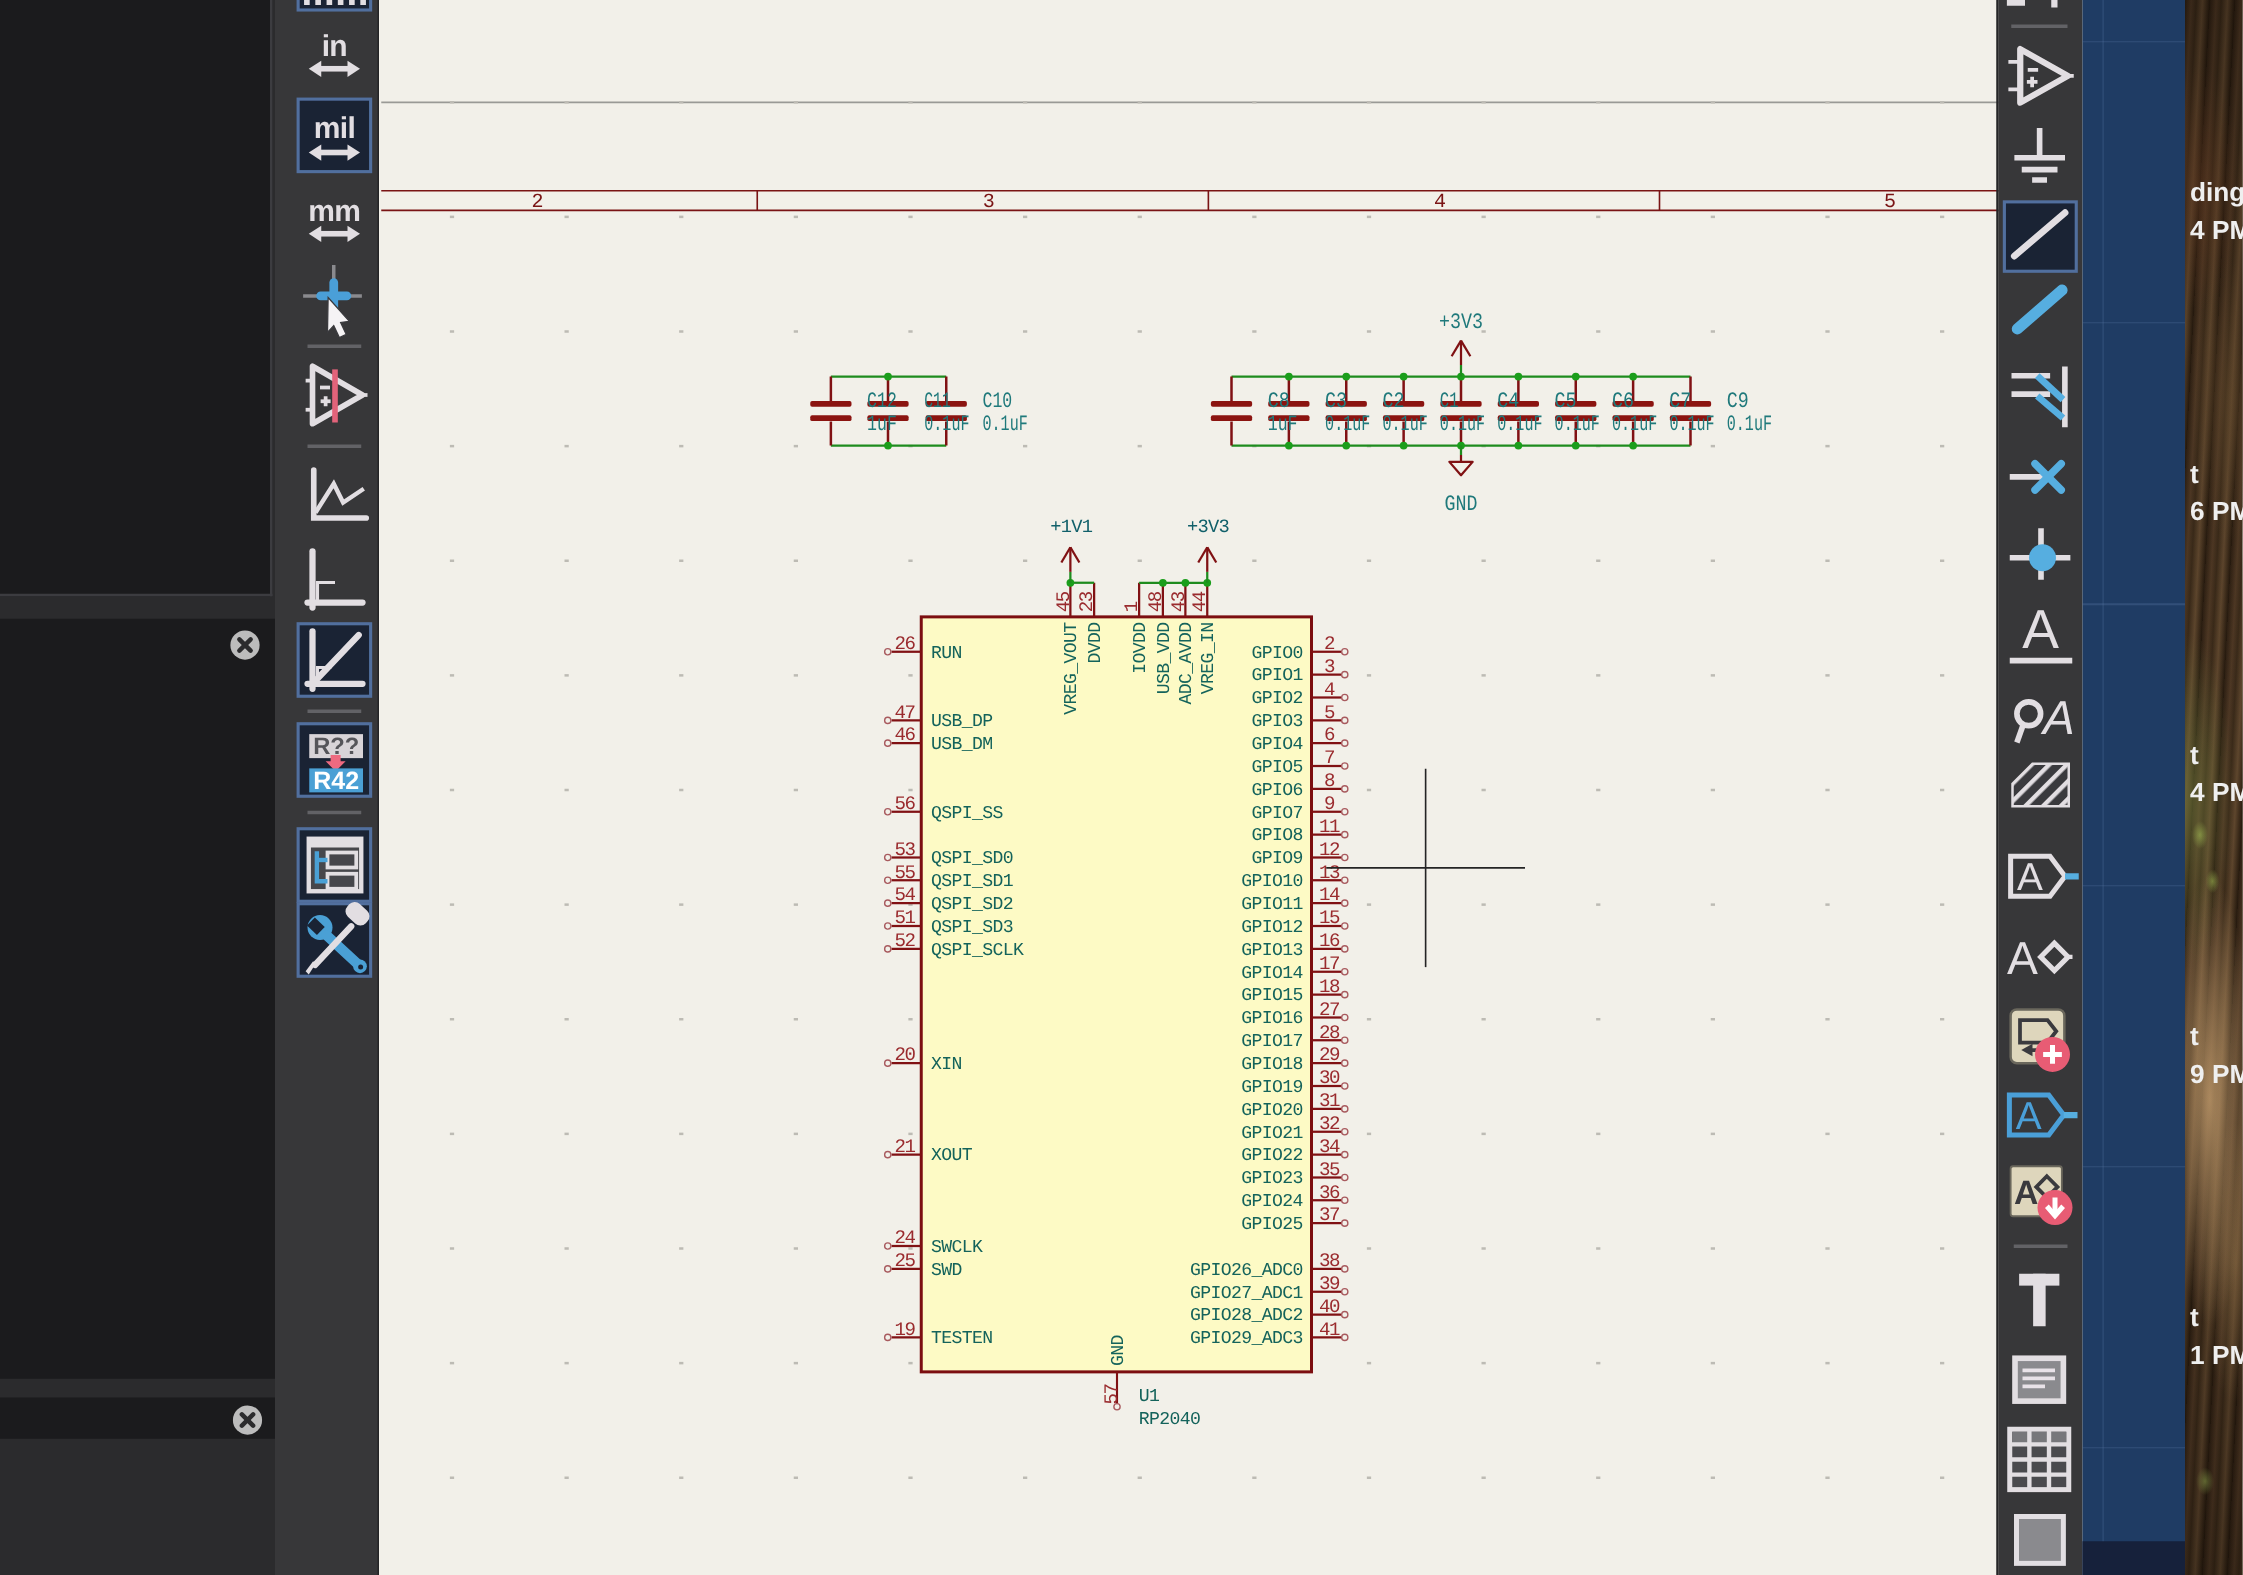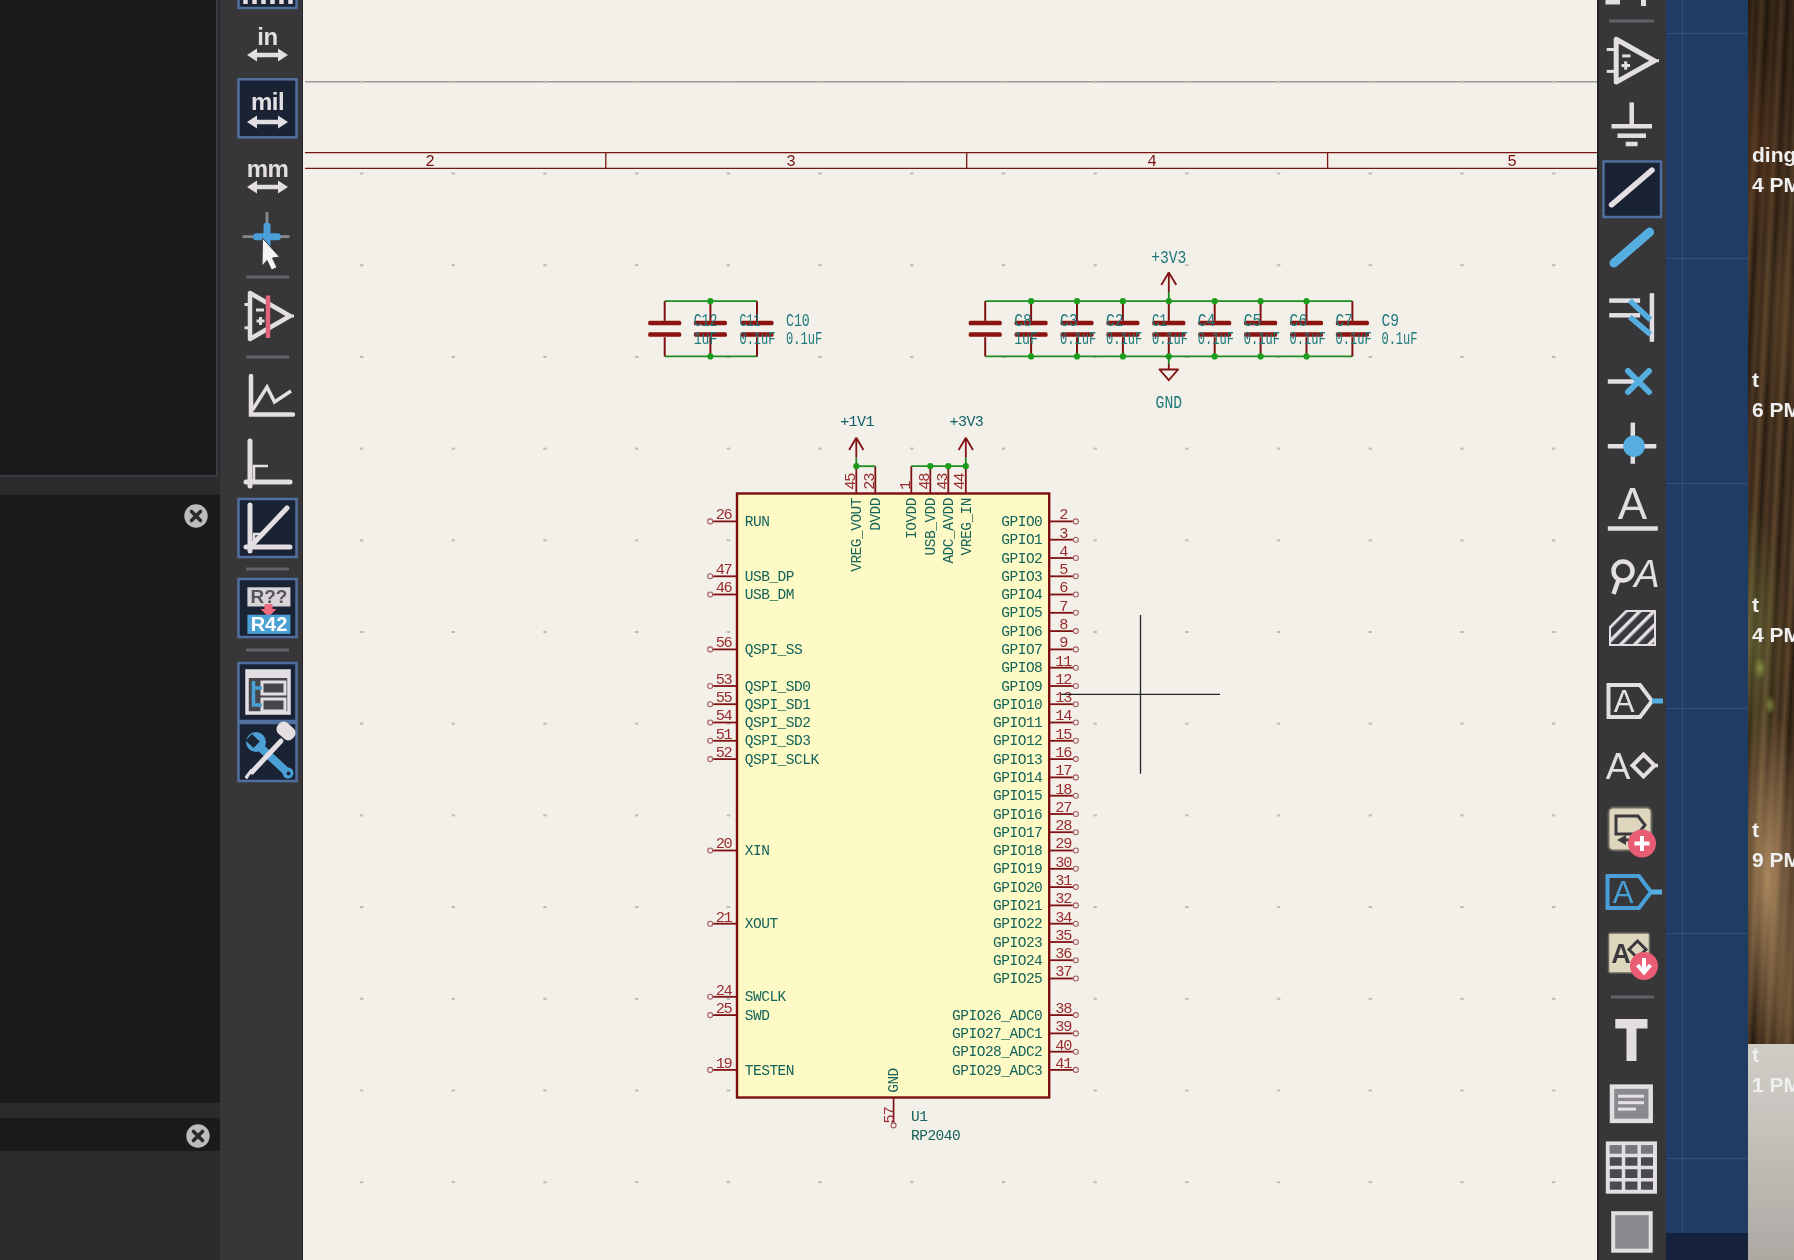--- a/index.html
+++ b/index.html
@@ -745,21 +745,21 @@
 </g>
 <rect x="1613.2" y="1213.2" width="37.5" height="37.5" fill="#8a8a8e" stroke="#e2dee2" stroke-width="4"></rect>
   </svg>
 
 <div class="abs" style="left:1666px;top:0;width:82px;height:1260px;background:#1f3c64">
 <div class="abs" style="left:0;top:0;width:82px;height:1260px;background:repeating-linear-gradient(to bottom,rgba(90,120,165,.32) 0px,rgba(90,120,165,.32) 1px,transparent 1px,transparent 225px);background-position:0 33px"></div>
 <div class="abs" style="left:16px;top:0;width:1px;height:1260px;background:rgba(90,120,165,.3)"></div>
 <div class="abs" style="left:0;top:1233px;width:82px;height:27px;background:#16213b"></div>
 </div>
 
-<div class="abs" style="left:1748px;top:0;width:46px;height:1044px;background:
+<div class="abs" style="left:1748px;top:0;width:46px;height:1260px;background:
 radial-gradient(50px 190px at 4px 640px, rgba(115,125,62,.55), transparent 70%),
 radial-gradient(8px 14px at 12px 668px, rgba(160,180,80,.8), transparent 80%),
 radial-gradient(7px 12px at 22px 705px, rgba(150,170,75,.7), transparent 80%),
 radial-gradient(9px 14px at 16px 1185px, rgba(150,170,80,.7), transparent 80%),
 radial-gradient(48px 250px at 20px 880px, rgba(205,165,115,.85), transparent 72%),
 radial-gradient(40px 160px at 40px 1010px, rgba(160,125,80,.55), transparent 70%),
 radial-gradient(50px 140px at 10px 150px, rgba(120,70,40,.45), transparent 70%),
 radial-gradient(45px 160px at 36px 320px, rgba(100,75,45,.5), transparent 70%),
 repeating-linear-gradient(93deg,#2e2013 0px,#4e3824 5px,#33221402 9px,#5e462d 14px,#261a0e 20px),
 linear-gradient(#3a2a19,#3a2a19)">

